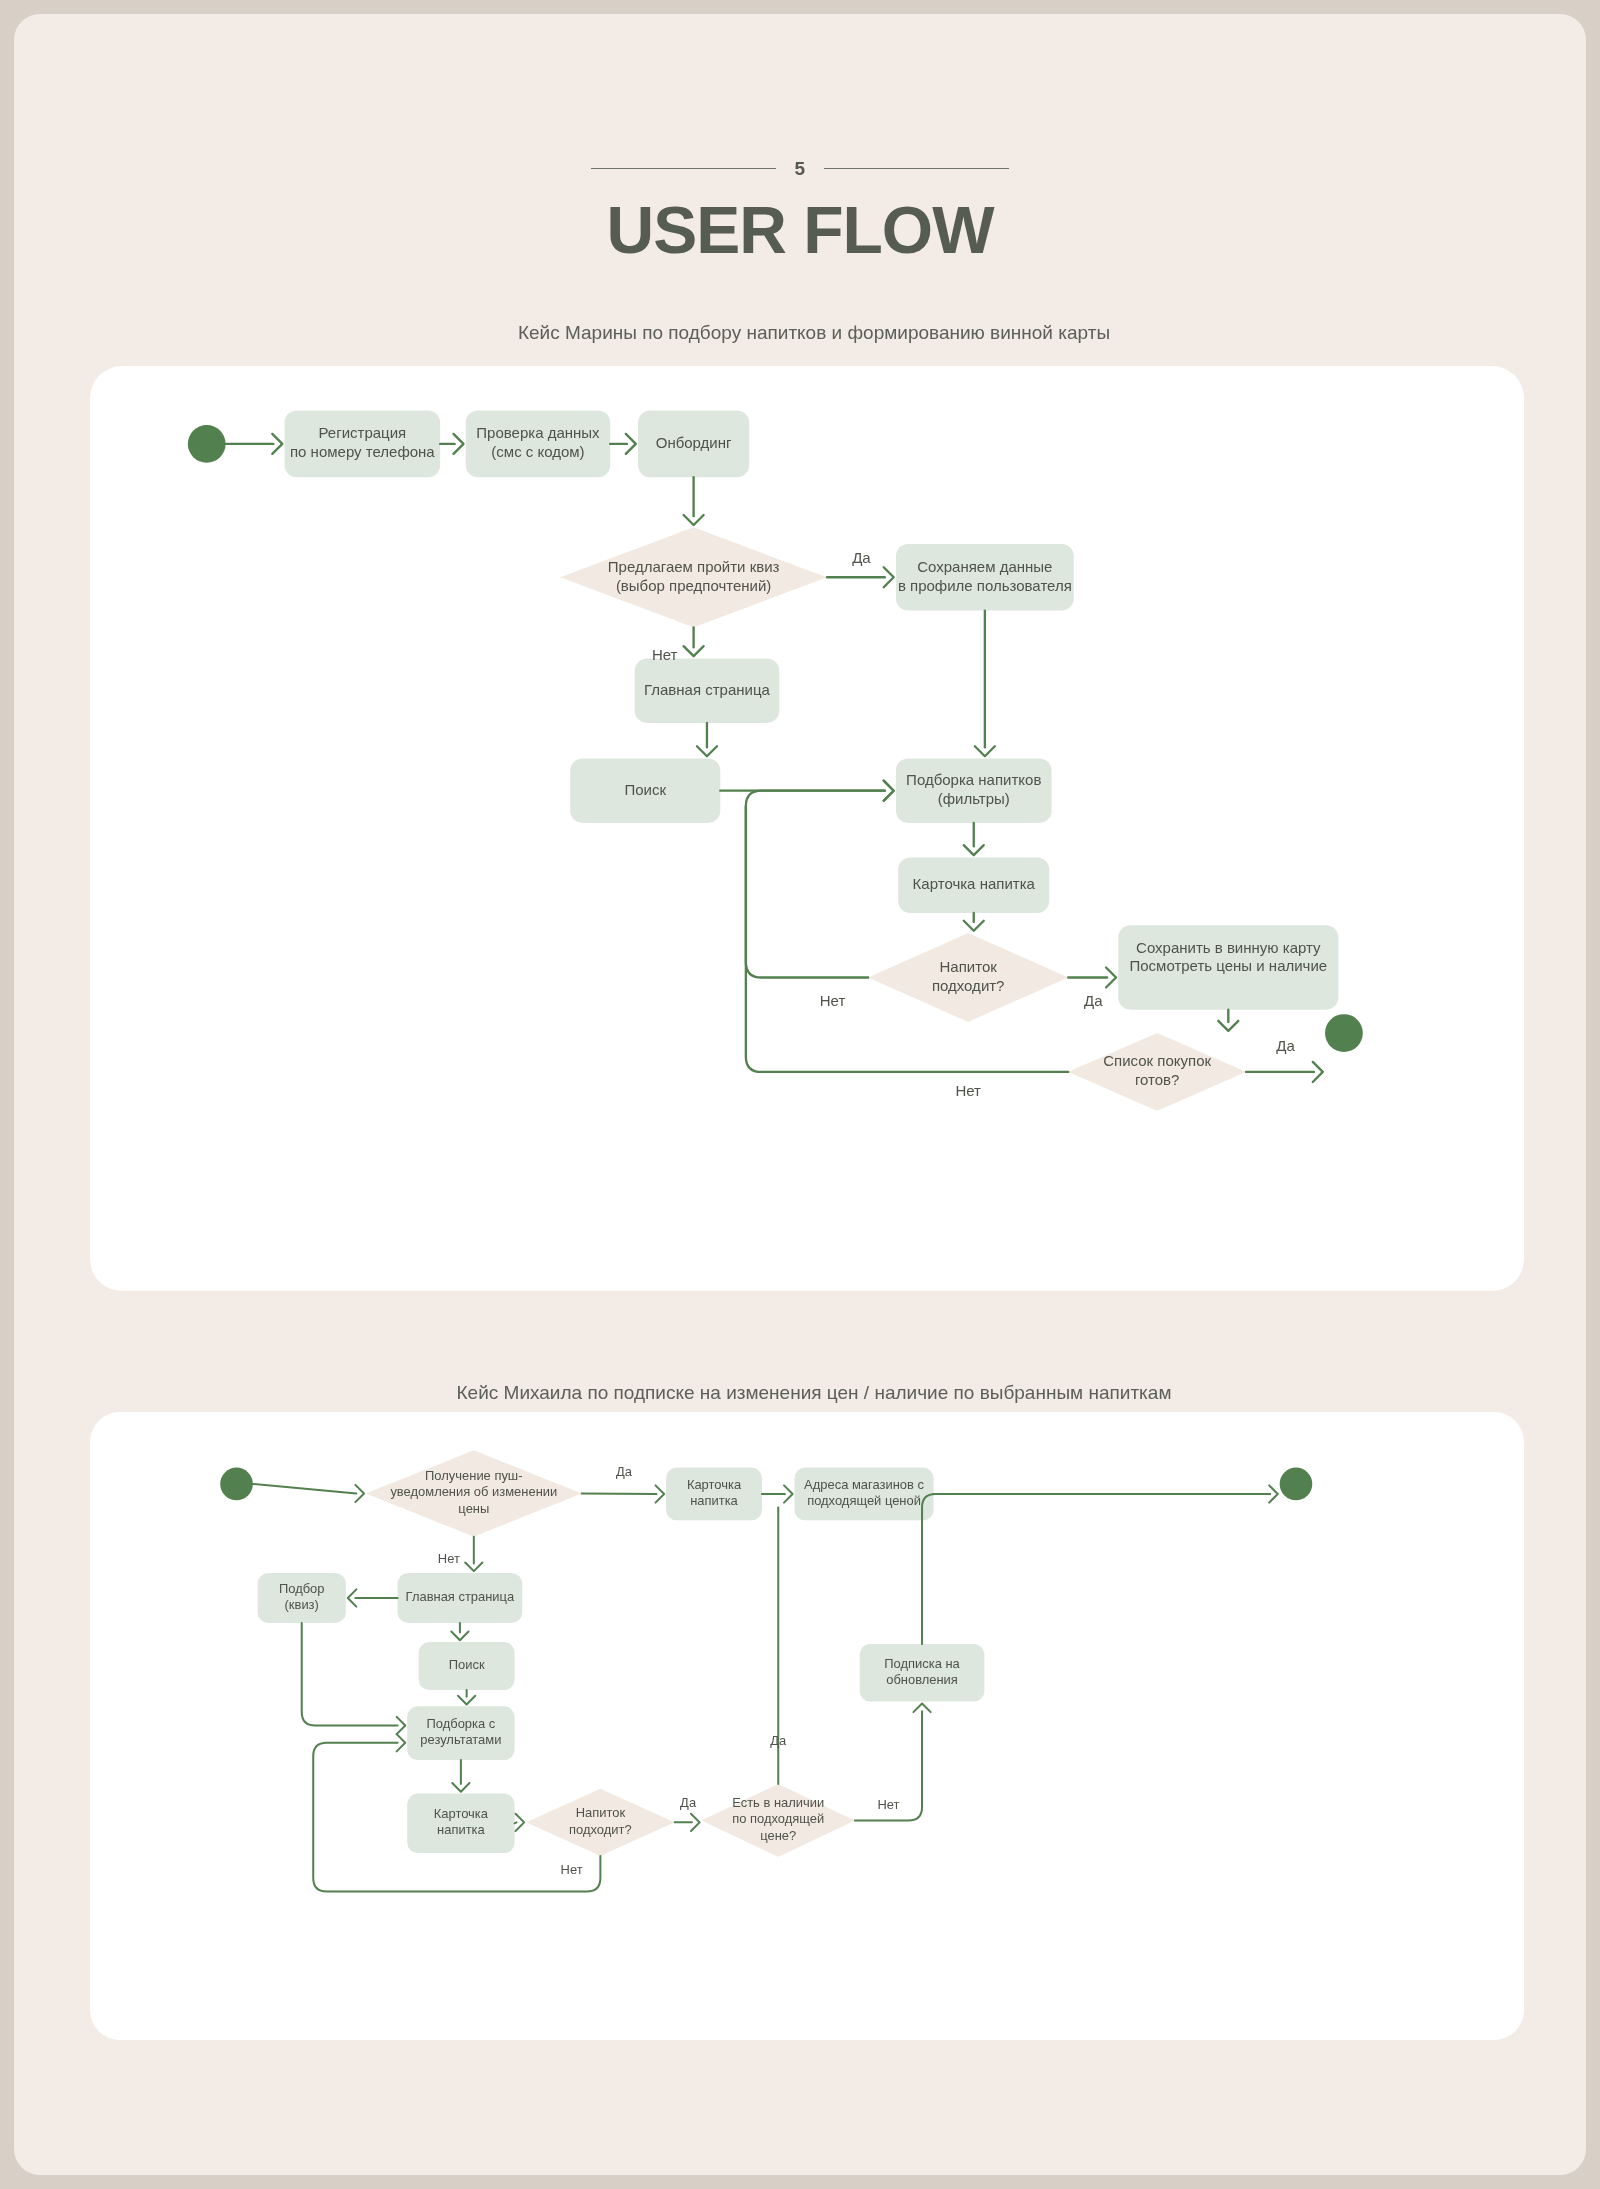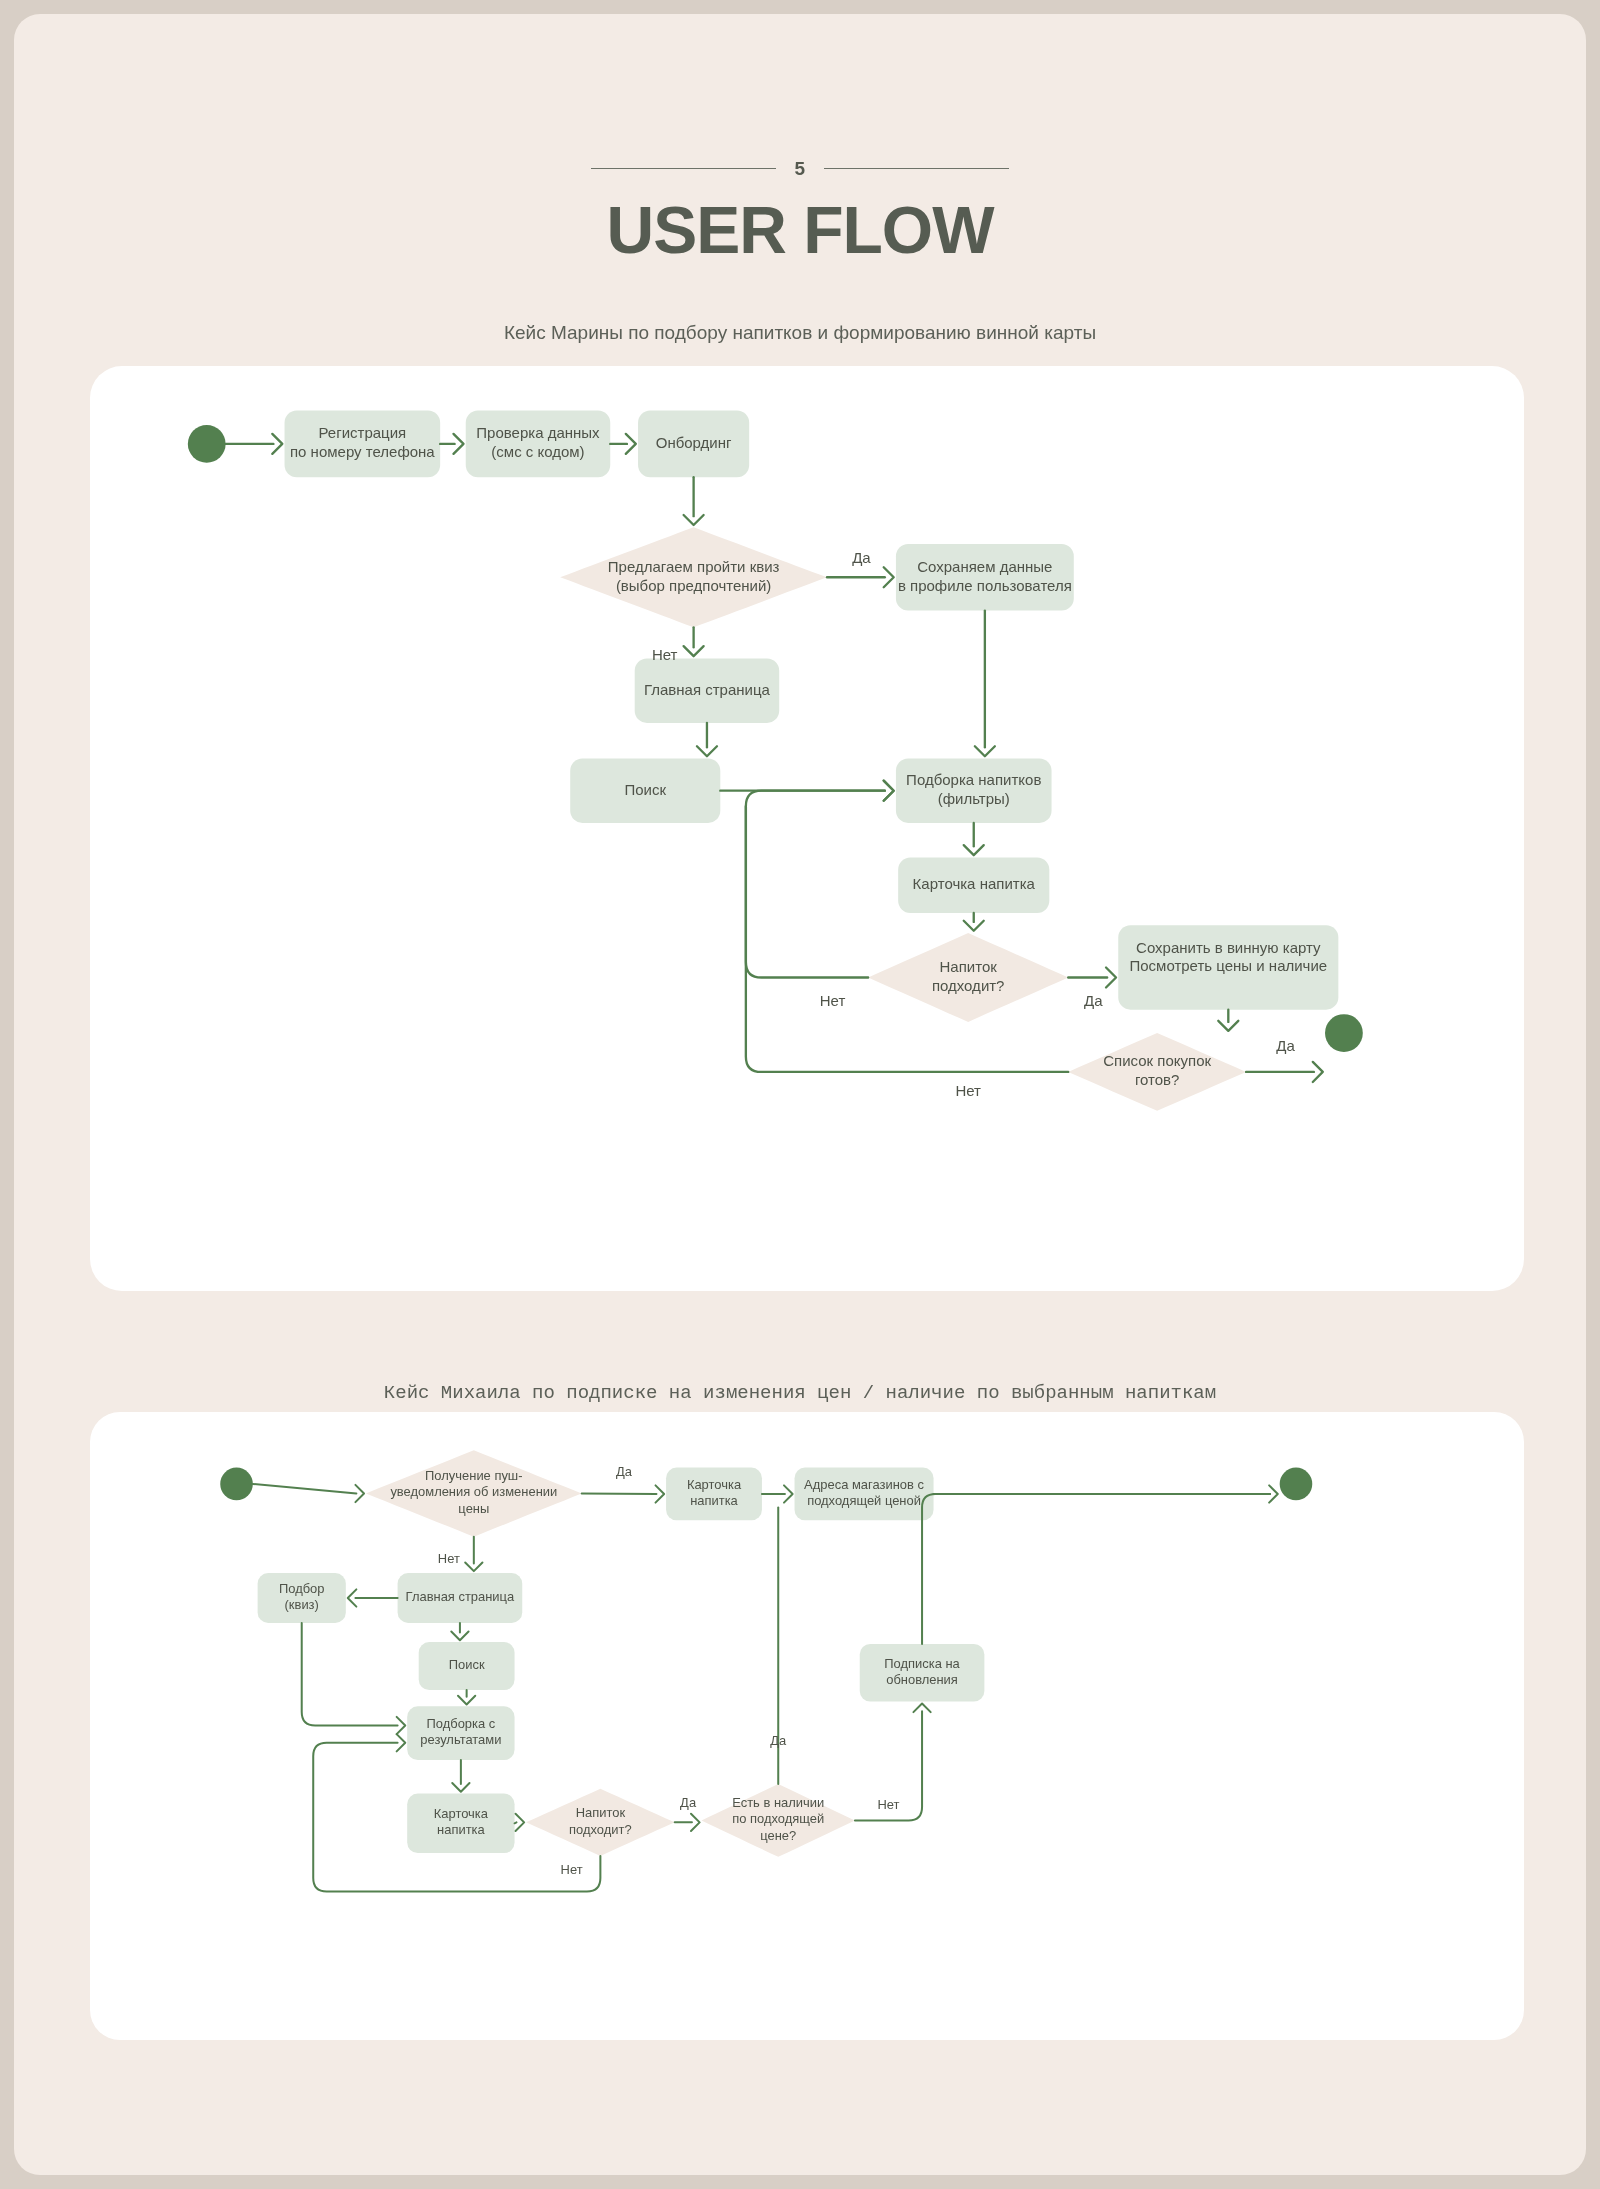--- a/index.html
+++ b/index.html
@@ -26,24 +26,24 @@
     line-height:1;
   }
   .title{
     position:absolute;left:0;top:178px;width:100%;
     text-align:center;
     font-size:66px;font-weight:bold;letter-spacing:-1px;
     color:#565c52;
   }
   .caption{
     position:absolute;left:0;width:100%;text-align:center;
-    font-size:19px;color:#5c6058;
+    font-size:19px;color:#5c6058;padding-left:14px;
   }
   #cap1{top:308px;}
-  #cap2{top:1368px;font-family:Liberation Mono, monospace;}
+  #cap2{top:1368px;}
   .board{
     position:absolute;background:#ffffff;border-radius:30px;
   }
   #board1{left:76px;top:352px;width:1434px;height:925px;border-radius:32px;}
   #board2{left:76px;top:1398px;width:1434px;height:628px;}
   .board svg{display:block;width:100%;height:100%;}
   .nodeText{
     font-family:"Liberation Sans", sans-serif;
     font-size:13.5px;fill:#4f5349;
   }

